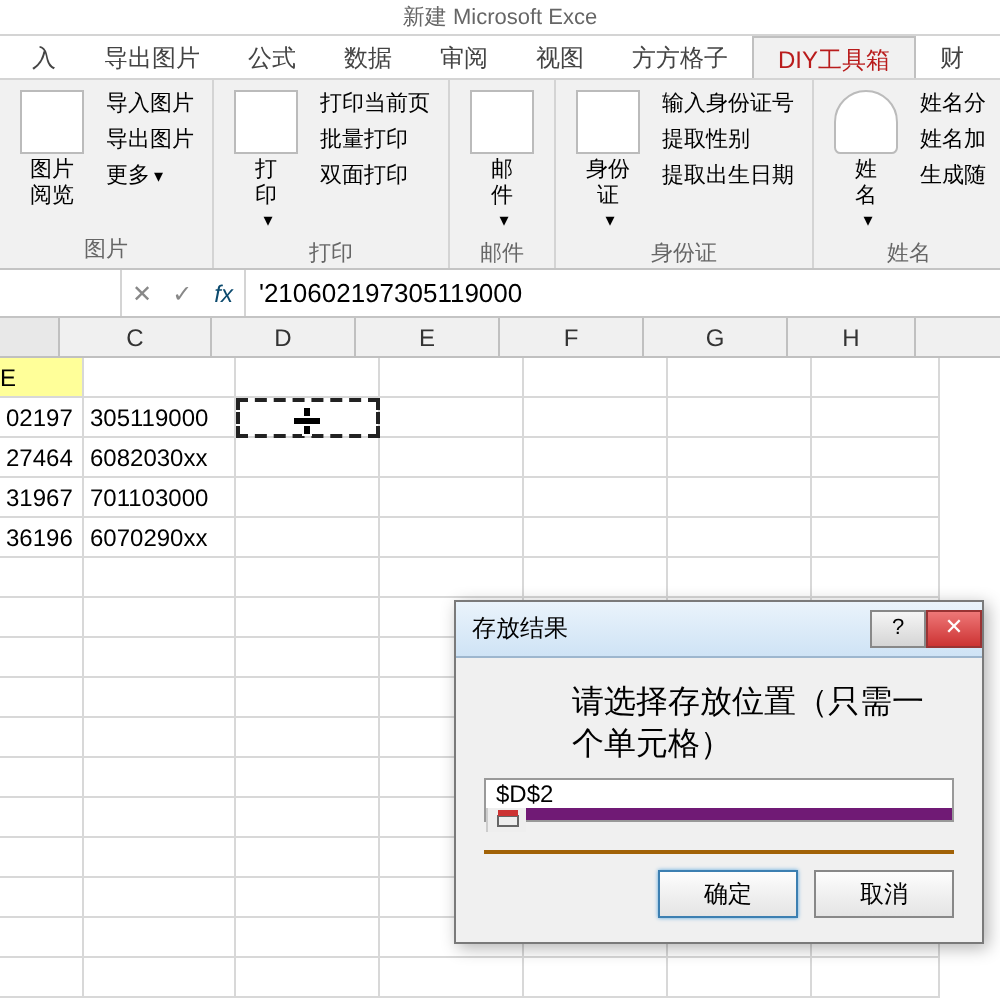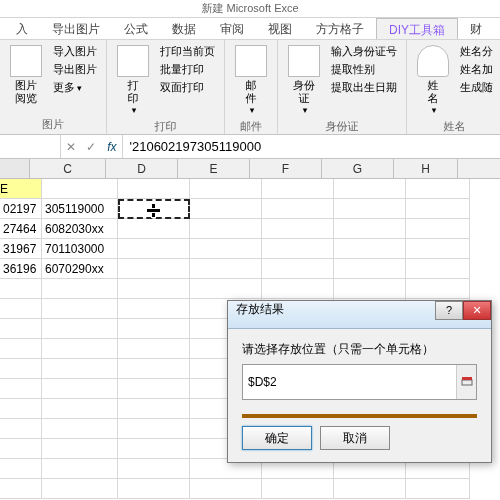--- a/index.html
+++ b/index.html
@@ -2,21 +2,21 @@
 <html><head>
 <meta charset="utf-8">
 <style>
 * { margin: 0; padding: 0; box-sizing: border-box; font-family: "Microsoft YaHei", SimSun, Arial, sans-serif; }
 body { background: #fff; width: 500px; height: 500px; overflow: hidden; position: relative; font-size: 12px; }
 
 .title-bar { height: 18px; background: #fff; border-bottom: 1px solid #d4d4d4; text-align: center; font-size: 11px; color: #666; padding-top: 1px; }
 
 .ribbon-tabs { height: 22px; background: #fff; border-bottom: 1px solid #d4d4d4; display: flex; padding-left: 4px; }
 .ribbon-tab { padding: 3px 12px; font-size: 12px; color: #444; cursor: pointer; }
-.ribbon-tab.active { background: #f1f1f1; border: 1px solid #c0c0c0; border-bottom: none; color: #8b5cf6; }
+.ribbon-tab.active { background: #f1f1f1; border: 1px solid #c0c0c0; border-bottom: none; color: #b91c1c; }
 
 .ribbon { height: 95px; background: #f1f1f1; border-bottom: 1px solid #c4c4c4; display: flex; }
 .ribbon-group { border-right: 1px solid #d4d4d4; padding: 3px 6px 2px 6px; display: flex; flex-direction: column; justify-content: space-between; }
 .ribbon-group-content { display: flex; gap: 4px; }
 .ribbon-group-label { text-align: center; font-size: 11px; color: #666; margin-top: 2px; }
 .big-btn { display: flex; flex-direction: column; align-items: center; width: 40px; padding: 2px; cursor: pointer; }
 .big-btn .icon { width: 32px; height: 32px; background: #fff; border: 1px solid #bbb; margin-bottom: 2px; display: flex; align-items: center; justify-content: center; }
 .big-btn .label { font-size: 11px; text-align: center; line-height: 13px; }
 .small-list { display: flex; flex-direction: column; gap: 1px; }
 .small-item { font-size: 11px; padding: 1px 3px; cursor: pointer; white-space: nowrap; }
@@ -38,31 +38,31 @@
 .cell { border-right: 1px solid #d8d8d8; border-bottom: 1px solid #d8d8d8; padding: 0 3px; font-size: 12px; line-height: 20px; overflow: hidden; white-space: nowrap; }
 .cell.b1 { background: #ffff99; padding: 0; }
 
 .marching { position: absolute; border: 2px dashed #222; pointer-events: none; }
 .cursor-plus { position: absolute; width: 14px; height: 14px; pointer-events: none; }
 .cursor-plus::before, .cursor-plus::after { content: ""; position: absolute; background: #000; }
 .cursor-plus::before { left: 5px; top: 0; width: 3px; height: 13px; border: 1px solid #fff; }
 .cursor-plus::after { top: 5px; left: 0; height: 3px; width: 13px; border: 1px solid #fff; }
 
 .dialog { position: absolute; left: 227px; top: 300px; width: 265px; background: #f0f0f0; border: 1px solid #7a7a7a; box-shadow: 2px 2px 8px rgba(0,0,0,0.3); }
-.dlg-title { height: 28px; background: linear-gradient(#eaf3fb, #cfe3f5); border-bottom: 1px solid #9db6ce; display: flex; align-items: flex-start; padding-left: 8px; font-size: 12px; }
+.dlg-title { height: 28px; background: linear-gradient(#eaf3fb, #cfe3f5); border-bottom: 1px solid #9db6ce; display: flex; align-items: center; padding-left: 8px; font-size: 12px; }
 .dlg-title-btns { margin-left: auto; display: flex; }
 .dlg-tbtn { width: 28px; height: 19px; border: 1px solid #888; background: linear-gradient(#f5f5f5,#d5d5d5); font-size: 11px; text-align: center; line-height: 17px; cursor: pointer; }
 .dlg-tbtn.close { background: linear-gradient(#e77,#c33); color: #fff; border-color: #933; }
 .dlg-body { padding: 12px 14px; }
-.dlg-label { font-size: 12px; margin-bottom: 6px; }
-.dlg-input-wrap { display: flex; border: 1px solid #999; background: #eab308; height: 36px; margin-bottom: 14px; }
+.dlg-label { font-size: 16px; margin-bottom: 6px; margin-left: 44px; }
+.dlg-input-wrap { display: flex; border: 1px solid #999; background: #701a75; height: 22px; margin-bottom: 14px; flex-direction: column; }
 .dlg-input { flex: 1; border: none; outline: none; padding: 0 5px; font-size: 12px; }
 .dlg-ref-btn { width: 20px; border-left: 1px solid #ccc; background: #eee; cursor: pointer; display: flex; align-items: center; justify-content: center; }
 .dlg-ref-btn svg { width: 12px; height: 12px; }
-.dlg-btns { display: flex; gap: 8px; padding-top: 8px; border-top: 4px solid #a16207; }
+.dlg-btns { display: flex; justify-content: flex-end; gap: 8px; padding-top: 8px; border-top: 2px solid #a16207; }
 .dlg-btn { width: 70px; height: 24px; border: 1px solid #888; background: linear-gradient(#fdfdfd,#e4e4e4); font-size: 12px; cursor: pointer; }
 .dlg-btn.primary { border: 1px solid #3c7fb1; box-shadow: 0 0 2px #5aa7de; }
 
 .c-B { width: 42px; } .c-C { width: 76px; } .c-D { width: 72px; }
 .c-E { width: 72px; } .c-F { width: 72px; } .c-G { width: 72px; } .c-H { width: 64px; }
 
 .ic-pic { background: linear-gradient(135deg,#8ecae6,#219ebc); }
 .ic-print { background: #555; }
 .ic-mail { background: #f4a261; }
 .ic-id { background: #81b29a; }

